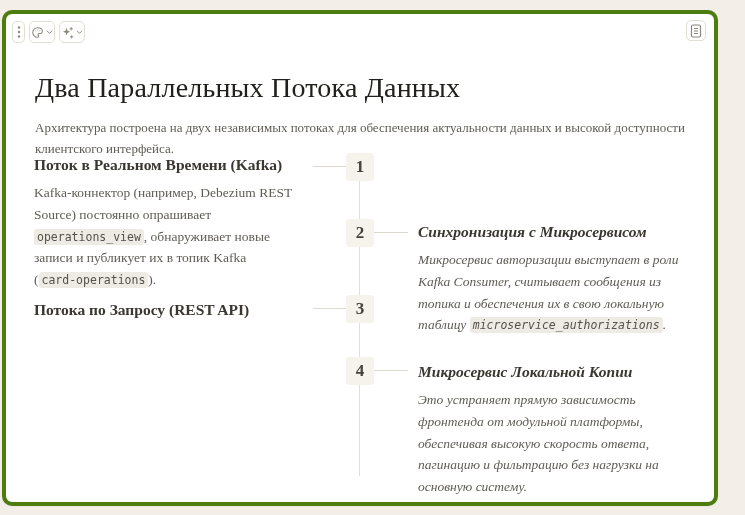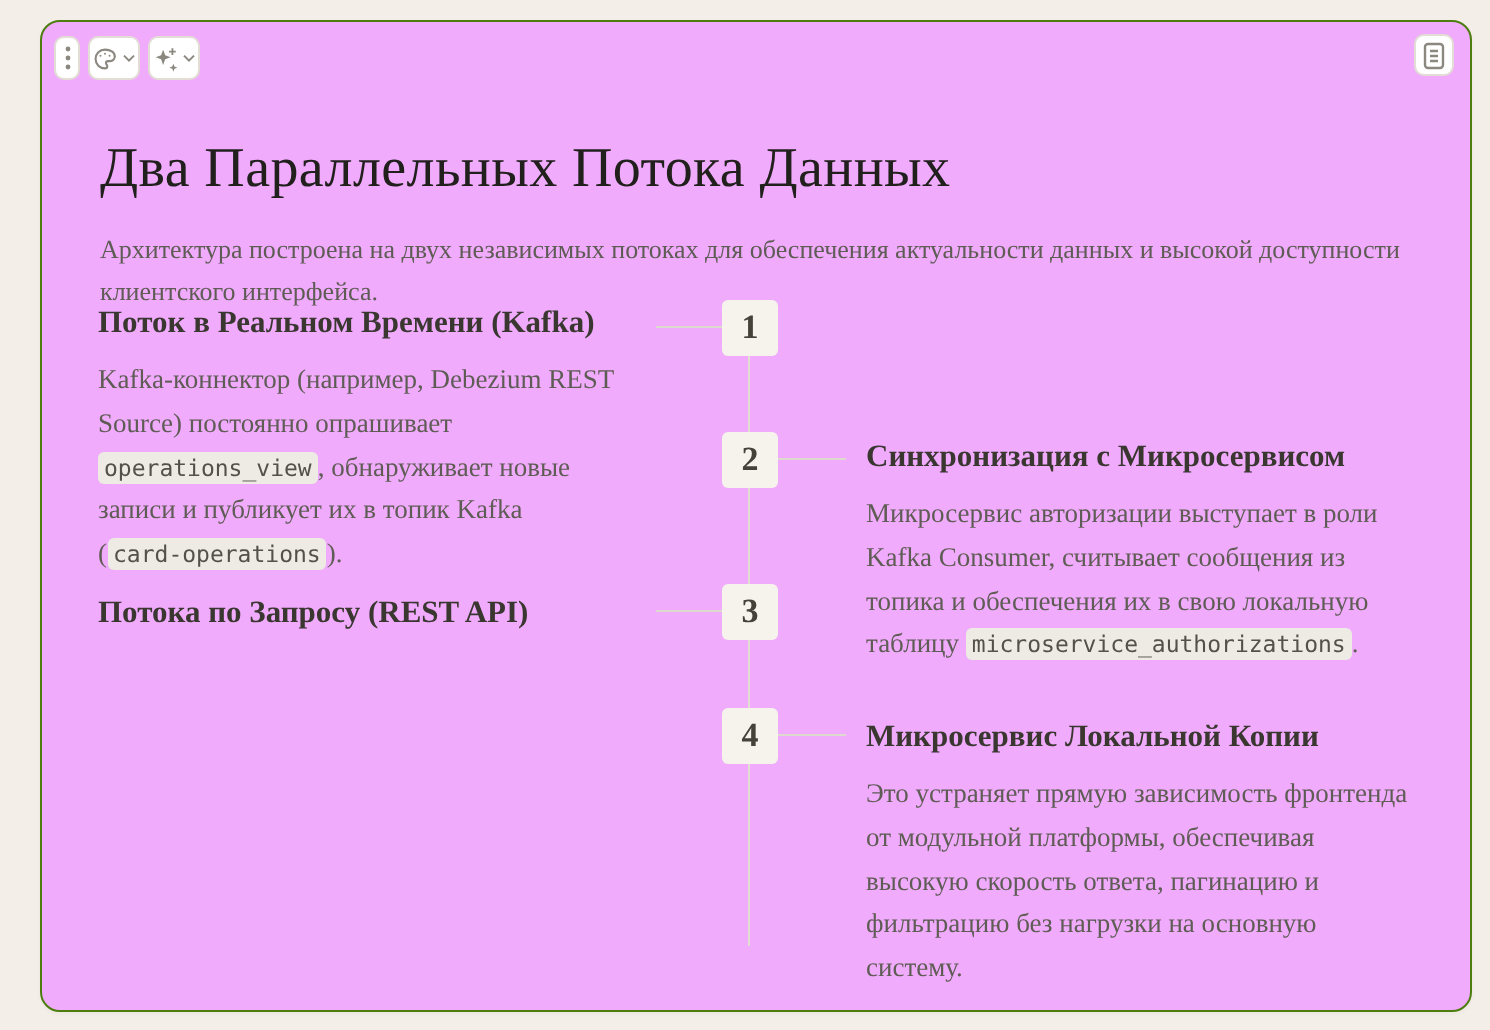--- a/index.html
+++ b/index.html
@@ -5,24 +5,24 @@
   html, body { margin: 0; padding: 0; }
   body {
     width: 745px; height: 515px;
     background: #f3efe8;
     font-family: "Liberation Serif", "DejaVu Serif", serif;
     overflow: hidden;
   }
   .stage { position: relative; width: 745px; height: 515px; }
 
   .card {
-    position: absolute; left: 20px; top: 10px;
+    position: absolute; left: 2px; top: 10px;
     width: 716px; height: 496px;
-    background: #f0abfc;
-    border: 1px solid #4d7c0f;
+    background: #ffffff;
+    border: 4px solid #4d7c0f;
     border-radius: 10px;
     box-shadow: 0 1px 2px rgba(60,55,40,0.04);
     box-sizing: border-box;
   }
 
   
   .tbtn {
     position: absolute; top: 7px;
     height: 22px;
     display: inline-flex; align-items: center; justify-content: center;
@@ -86,21 +86,21 @@
   .t-item { position: absolute; width: 272px; }
   .t-item .t-title {
     font-size: 15.5px; font-weight: 600; color: #3a3731;
     margin: 0 0 8px 0; line-height: 1.25;
   }
   .t-item .t-body {
     font-size: 13.5px; line-height: 1.6; color: #5f5c55;
     margin: 0;
   }
   .item-left  { left: 28px; }
-  .item-right { left: 412px; text-align: left; }
+  .item-right { left: 412px; text-align: left; font-style: italic; }
   .item-1 { top: 141px; }
   .item-2 { top: 208px; }
   .item-3 { top: 286px; }
   .item-4 { top: 348px; }
 
   .code {
     font-family: "DejaVu Sans Mono", "Liberation Mono", monospace;
     font-size: 11.5px;
     background: #edebe3;
     color: #54514a;

